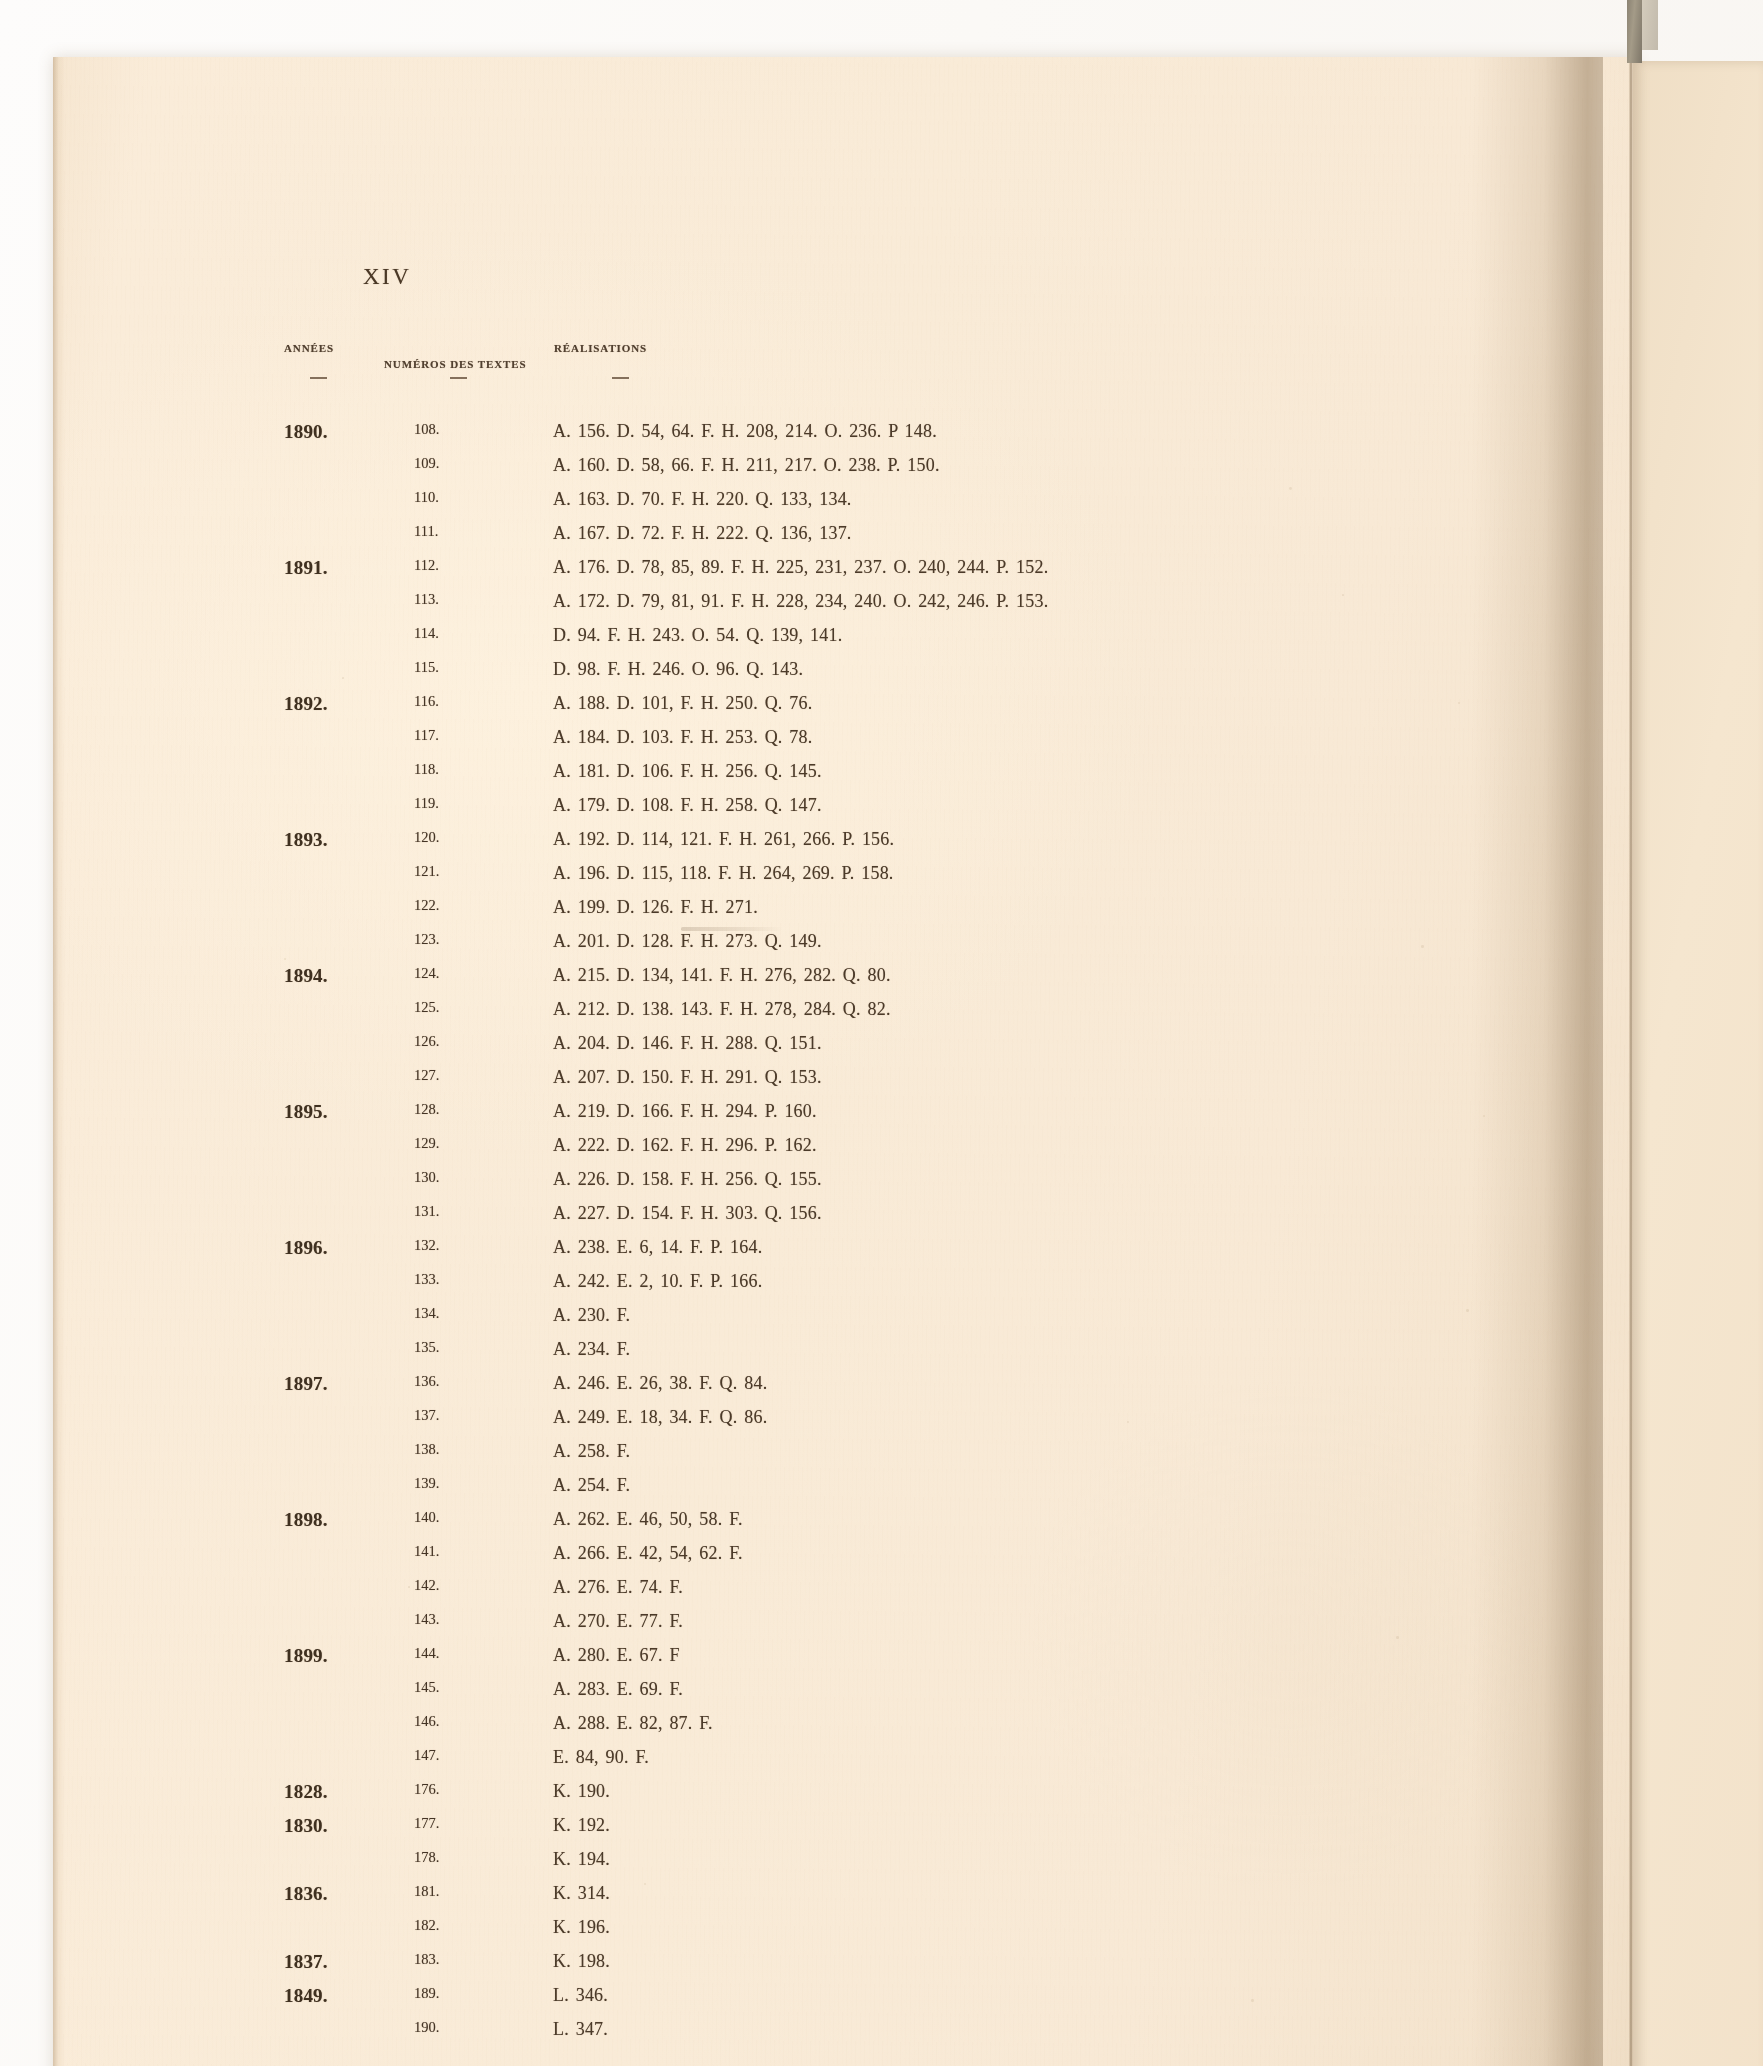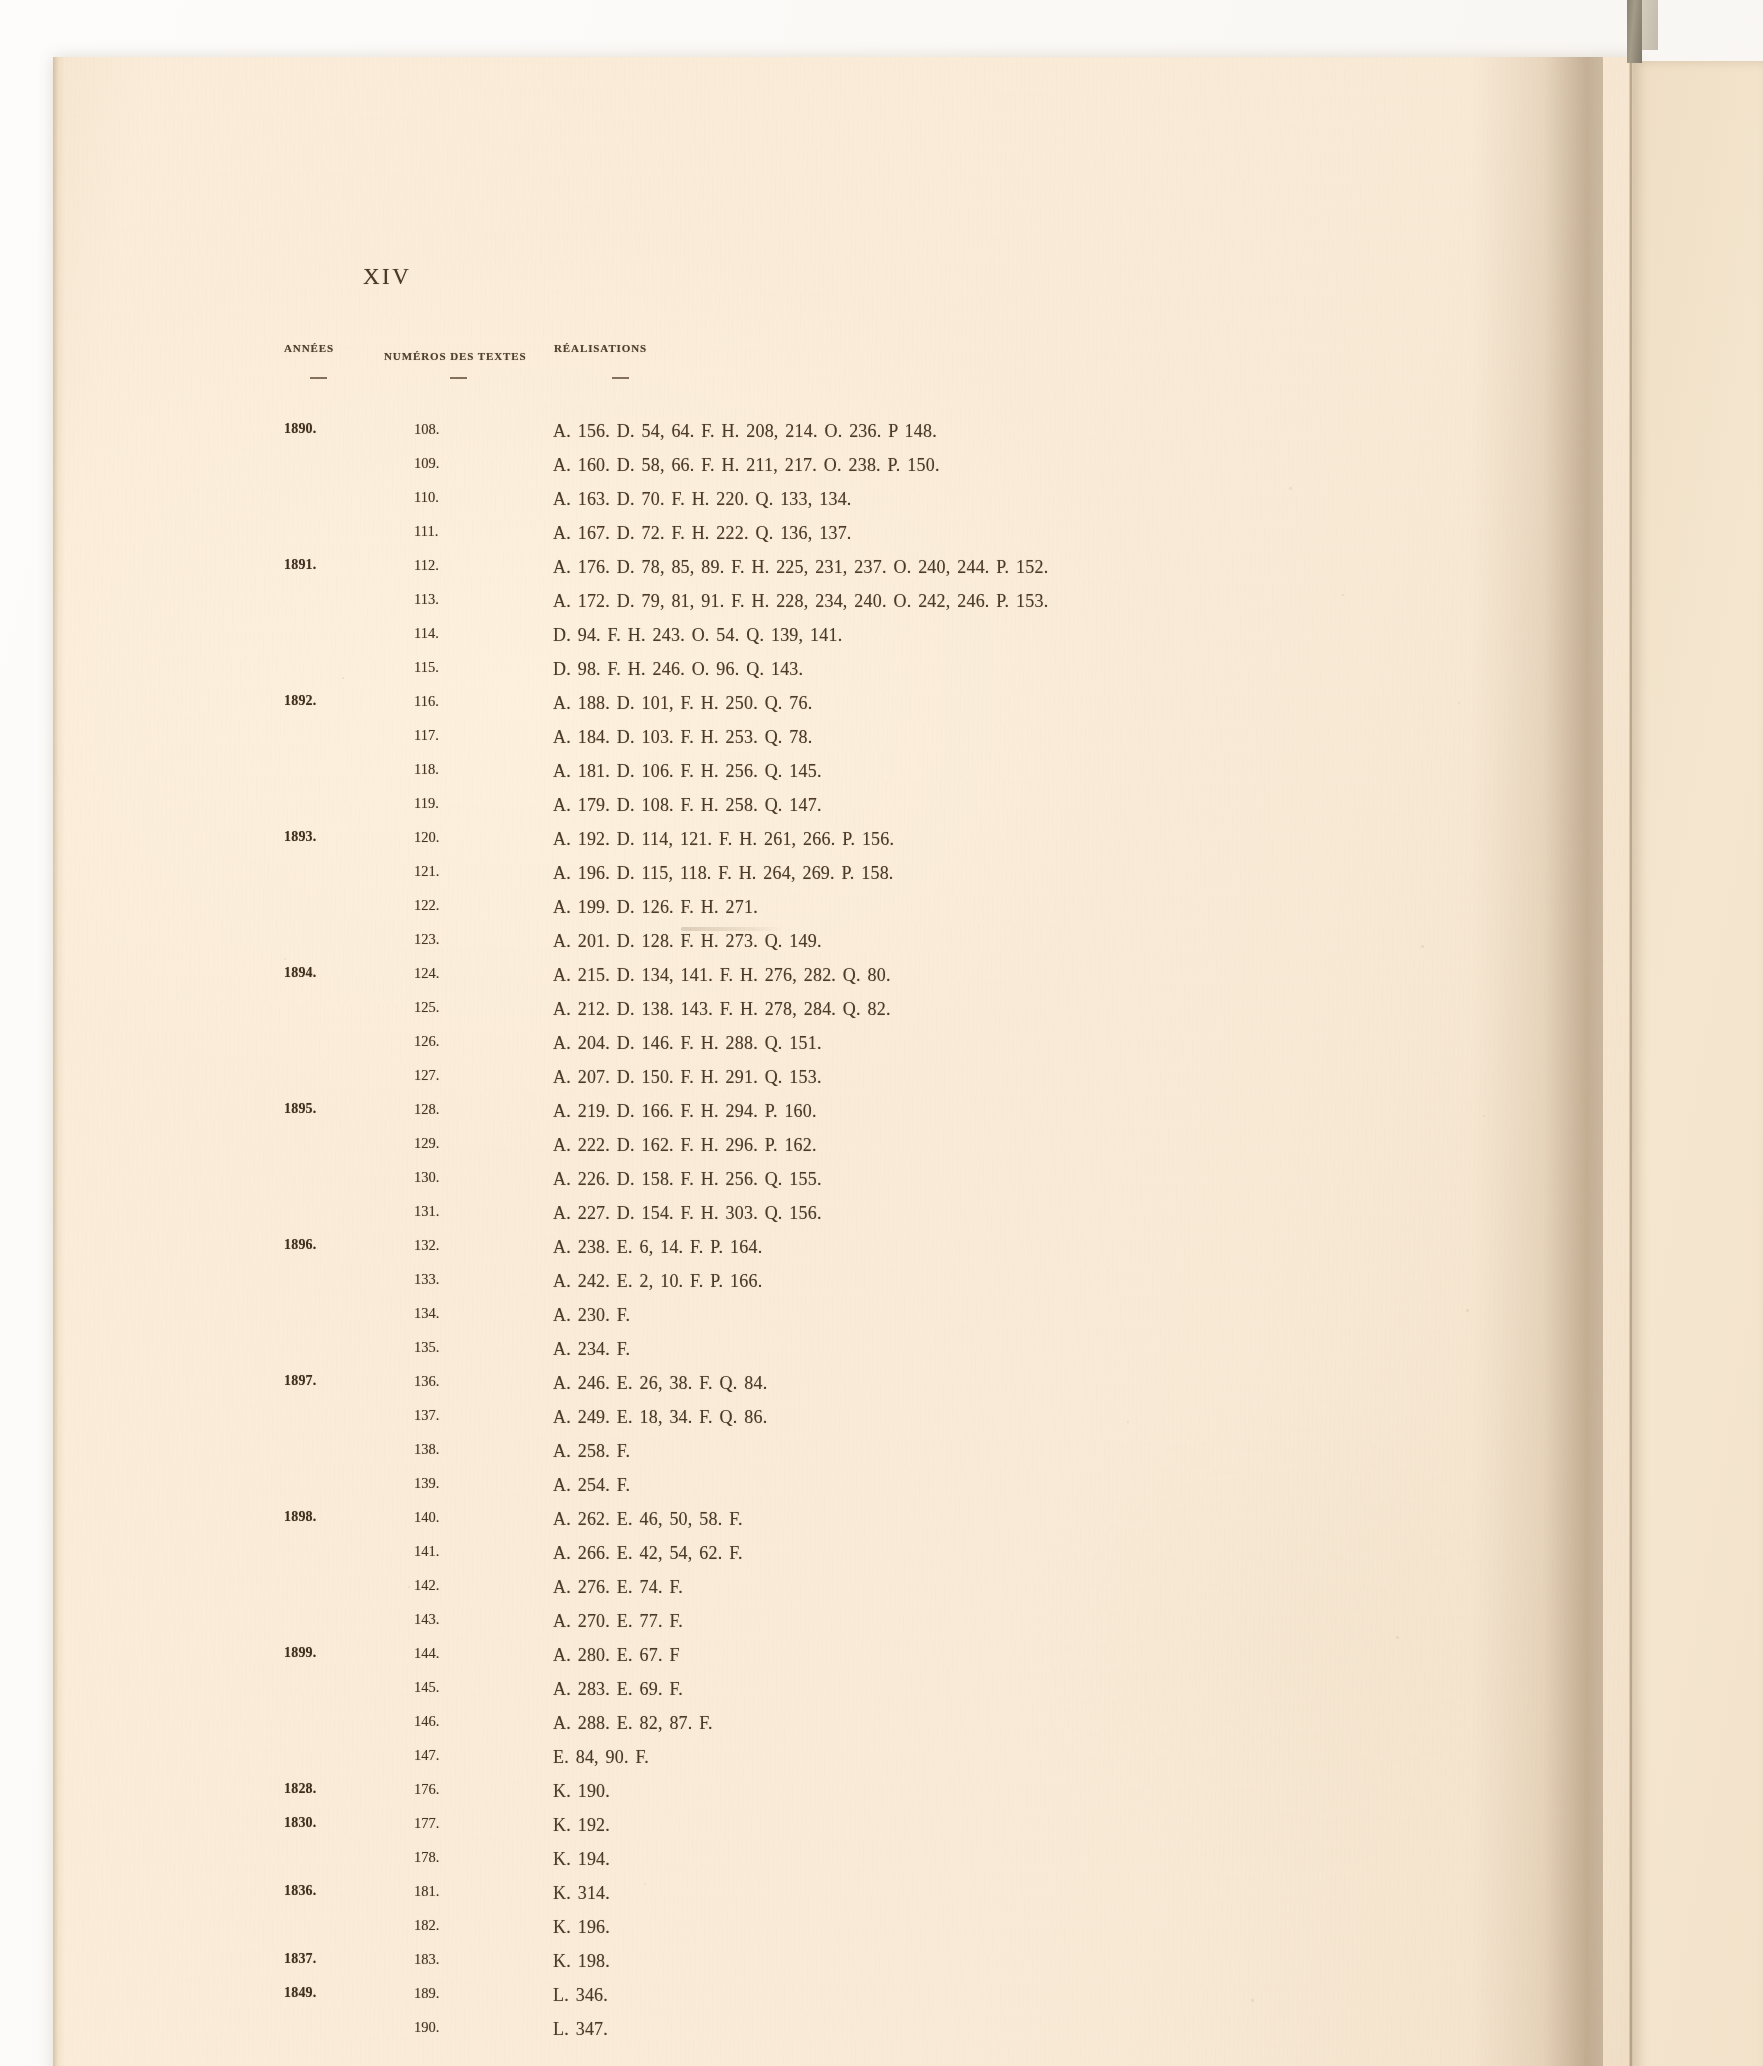--- a/index.html
+++ b/index.html
@@ -121,21 +121,21 @@
   }
   .col-head {
     position: absolute;
     font-size: 11px;
     letter-spacing: 0.9px;
     color: #514030;
     text-shadow: 0 0 0.8px rgba(95,72,48,.5);
     white-space: nowrap;
   }
   .col-head.h-annees       { left: 231px;  top: 0; }
-  .col-head.h-numeros      { left: 331px;  top: 8px; }
+  .col-head.h-numeros      { left: 331px;  top: 16px; }
   .col-head.h-realisations { left: 501px; top: 0; }
 
   .rule {
     position: absolute;
     height: 2.1px;
     background: #6a5440;
     opacity: .82;
     top: 35px;
   }
   .rule.r-annees       { left: 257px;  width: 16.5px; }
@@ -156,21 +156,21 @@
   }
   .cell {
     position: absolute;
     font-size: 15px;
     color: #4b3a29;
     text-shadow: 0 0 0.9px rgba(92,70,46,.42);
     white-space: nowrap;
   }
   .cell.year {
     left: 231px;
-    font-size: 14px;
+    font-size: 19px;
     letter-spacing: 0.2px;
     color: #3f3020;
     font-weight: 600;
   }
   .cell.num {
     left: 361px;
     font-size: 14.5px;
     color: #443425;
   }
   .cell.real {

